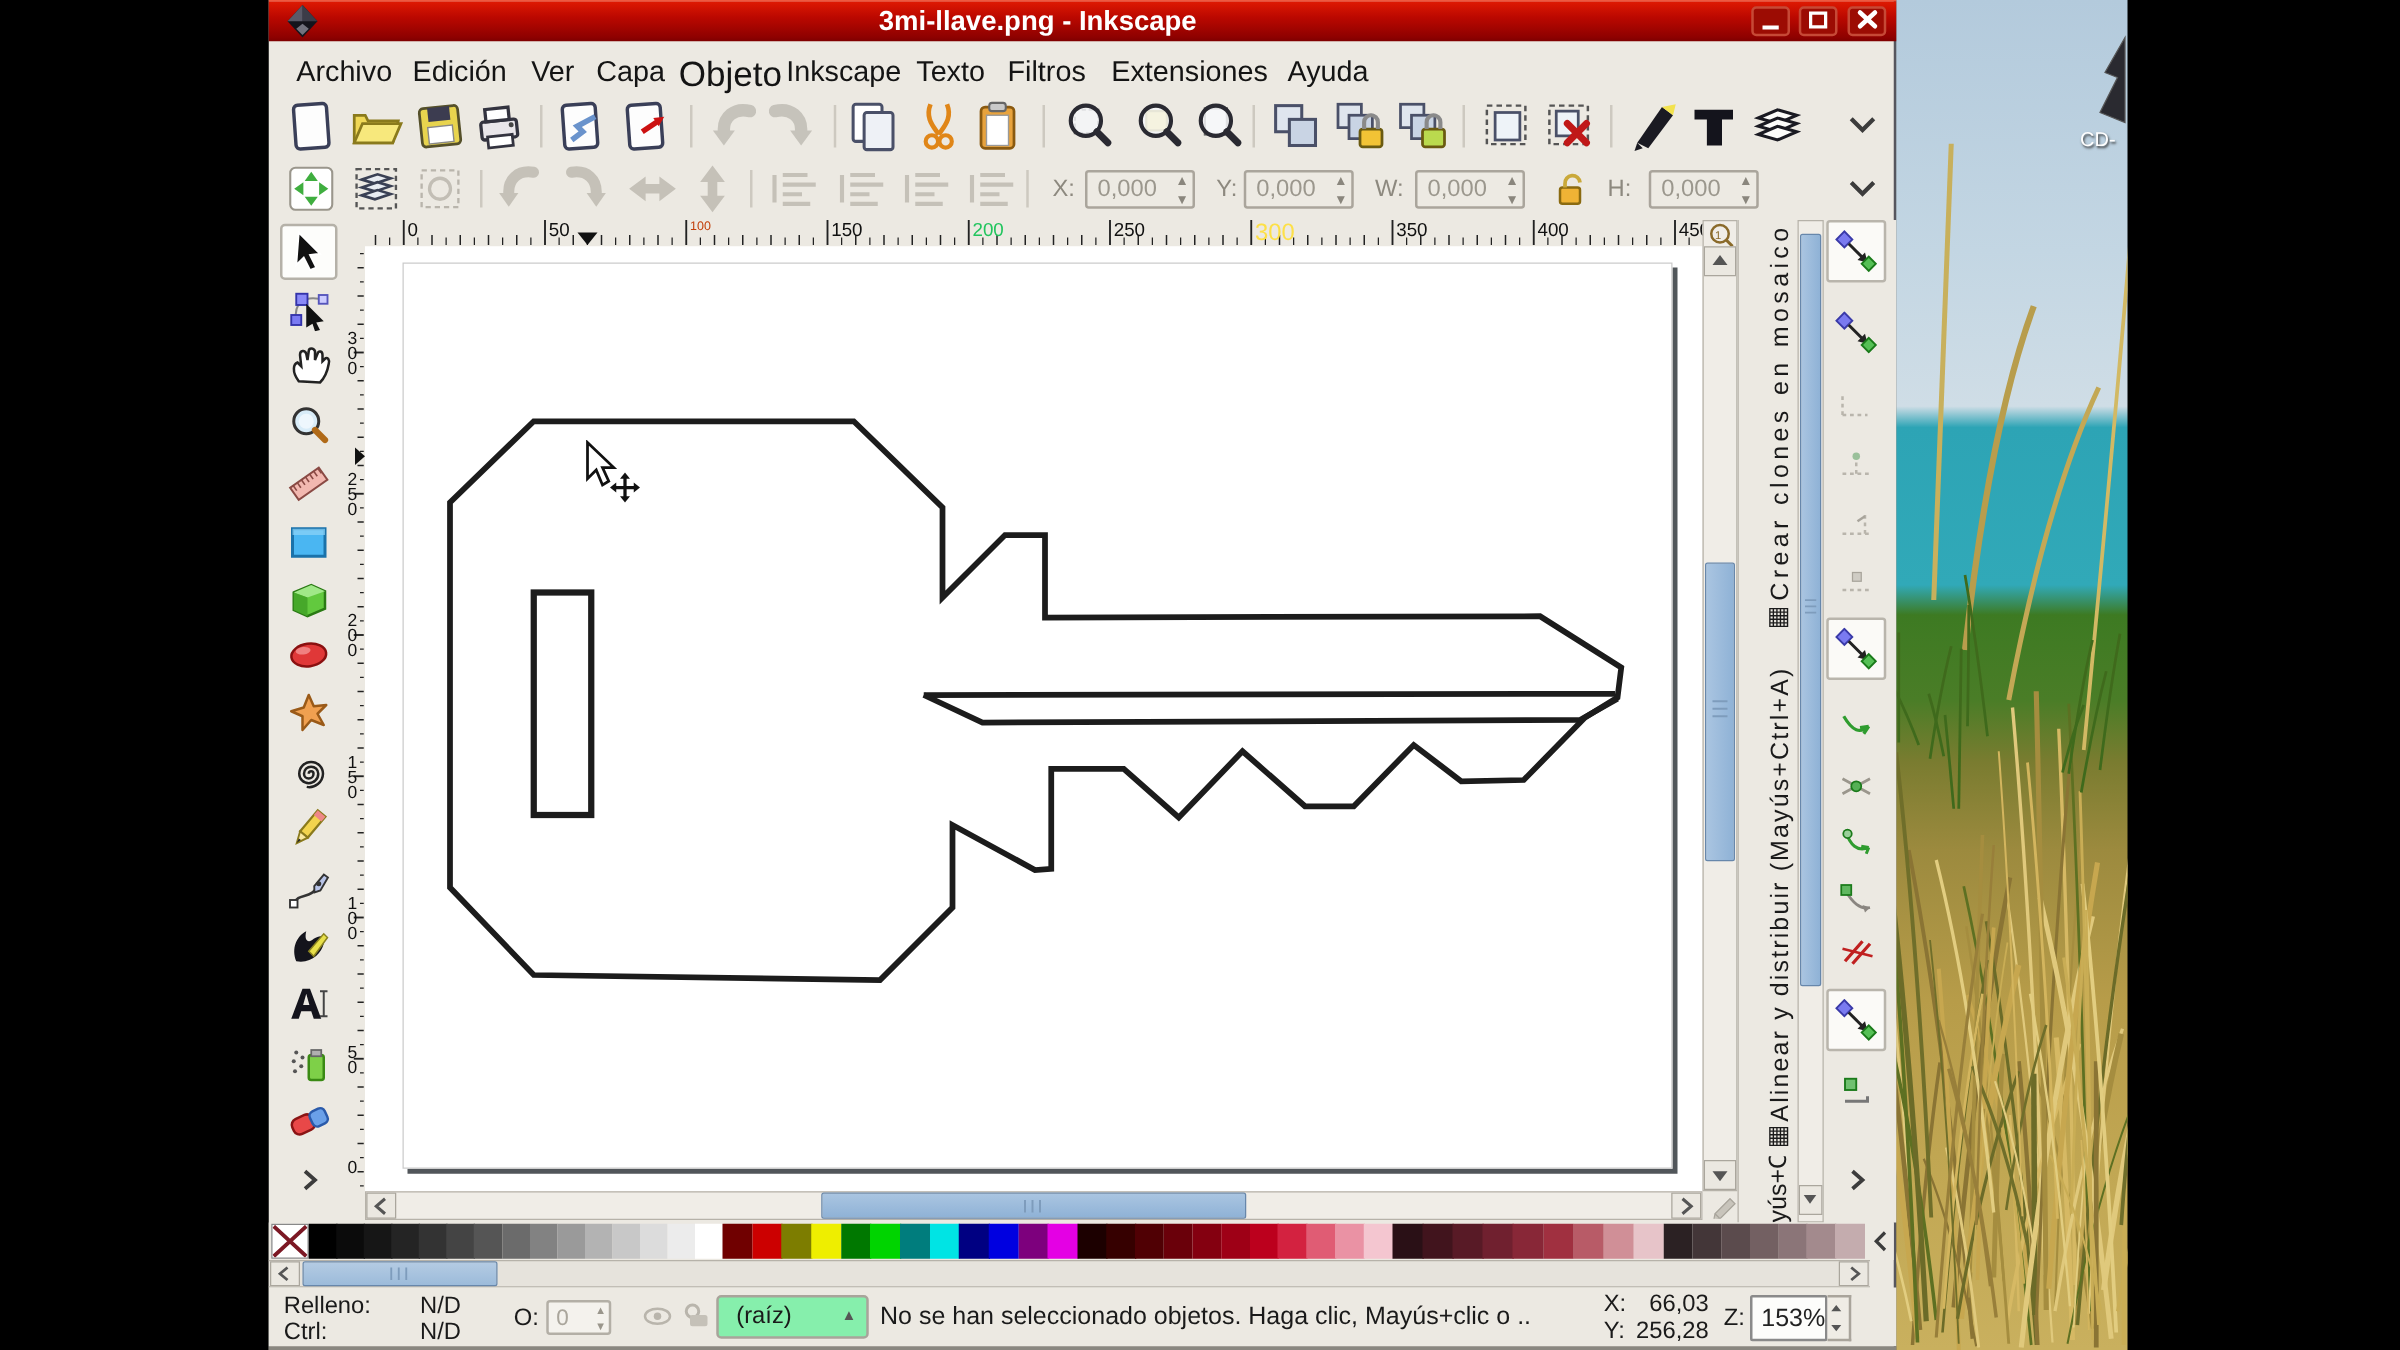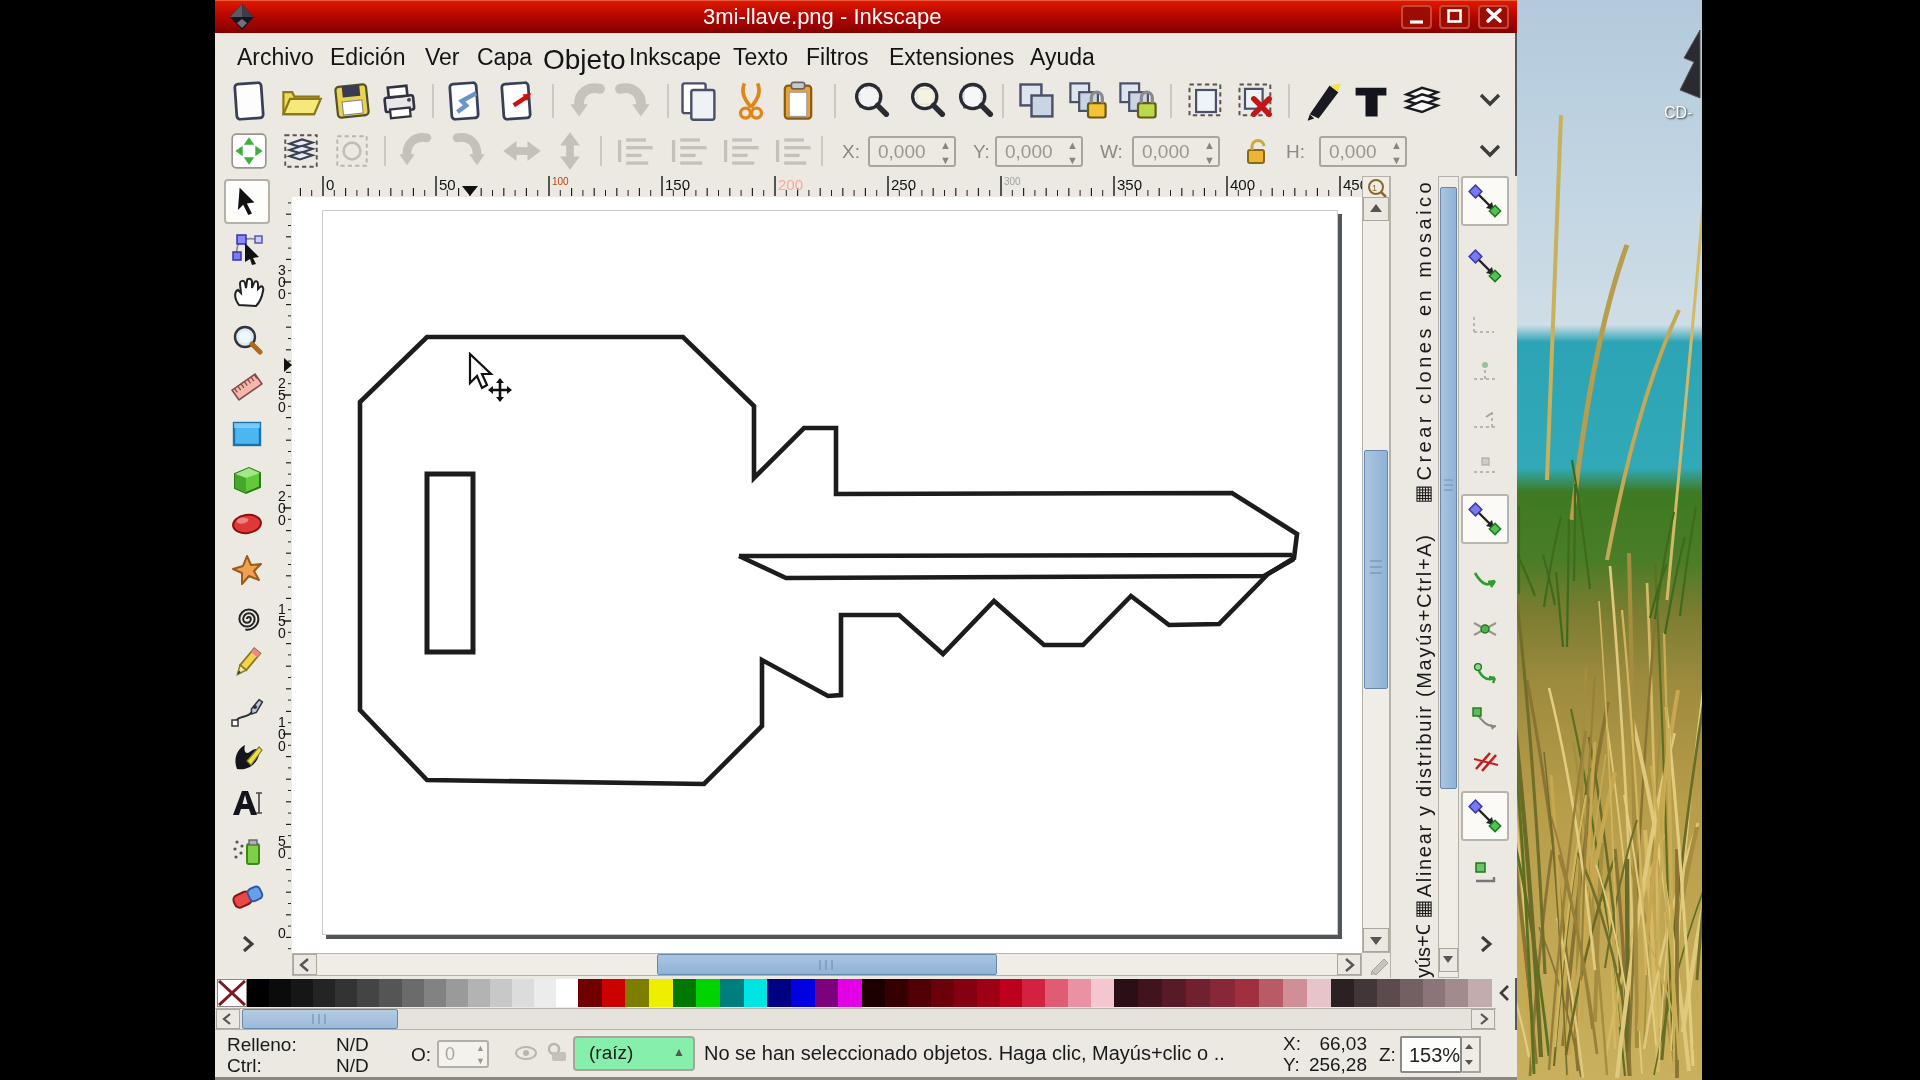--- a/index.html
+++ b/index.html
@@ -105,21 +105,21 @@
     <path d="M28,2 L12,30 L22,34 L8,62 L28,70 Z" fill="#2a2a30" stroke="#555" stroke-width="1"></path>
   </svg>
 <div class="abs" style="left:1664px;top:104px;font-size:16px;color:#fff;text-shadow:1px 1px 2px #333">CD-</div>
 <div class="abs" style="left:215px;top:0;width:1302px;height:33px;background:linear-gradient(#df1a02,#bb0800 40%,#8e0100 90%,#7e0000);border-top:1px solid #ee5a40"></div>
 <svg class="abs" style="left:227px;top:2px" width="30" height="30">
     <path d="M15,2 L27,15 L15,28 L3,15 Z" fill="#14141c"></path>
     <path d="M15,2 L27,15 L15,15 Z" fill="#3c3c48"></path>
     <path d="M15,2 L3,15 L15,15 Z" fill="#5a5a68"></path>
     <path d="M15,17 L10,21 L15,26 L20,21 Z" fill="#72727e"></path>
   </svg>
-<div class="abs" style="left:703px;top:4px;font-size:22px;font-weight:normal;color:#fff">3mi-llave.png - Inkscape</div>
+<div class="abs" style="left:703px;top:4px;font-size:22px;font-weight:bold;color:#fff">3mi-llave.png - Inkscape</div>
 <div class="abs" style="left:1401px;top:5px;width:31px;height:24px;background:#9c0c03;border:2px solid #c64936;border-radius:4px"><svg width="27" height="20">
       <path d="M7,15 L20,15" stroke="#fff" stroke-width="3.2"></path>
     </svg></div>
 <div class="abs" style="left:1439px;top:5px;width:31px;height:24px;background:#9c0c03;border:2px solid #c64936;border-radius:4px"><svg width="27" height="20">
       <rect x="7.5" y="3.5" width="12" height="11" fill="none" stroke="#fff" stroke-width="2.6"></rect>
     </svg></div>
 <div class="abs" style="left:1478px;top:5px;width:31px;height:24px;background:#9c0c03;border:2px solid #c64936;border-radius:4px"><svg width="27" height="20">
       <path d="M8,3 L20,14 M20,3 L8,14" stroke="#fff" stroke-width="3.6" stroke-linecap="round"></path>
     </svg></div>
 <div class="abs" style="left:237px;top:44px;font-size:23px;color:#141414">Archivo</div>
@@ -544,23 +544,23 @@
     <path d="M1306.1,190 L1306.1,196" stroke="#222" stroke-width="1"></path>
     <path d="M1317.4,188 L1317.4,196" stroke="#222" stroke-width="1.2"></path>
     <path d="M1328.7,190 L1328.7,196" stroke="#222" stroke-width="1"></path>
     <path d="M1340.0,176 L1340.0,196" stroke="#222" stroke-width="1.5"></path>
     <path d="M1351.3,190 L1351.3,196" stroke="#222" stroke-width="1"></path>
   </svg>
 <div class="abs" style="left:326px;top:176px;font-size:15px;color:#111">0</div>
 <div class="abs" style="left:439px;top:176px;font-size:15px;color:#111">50</div>
 <div class="abs" style="left:552px;top:176px;font-size:10px;color:#c2410c">100</div>
 <div class="abs" style="left:665px;top:176px;font-size:15px;color:#111">150</div>
-<div class="abs" style="left:778px;top:176px;font-size:15px;color:#fca5a5">200</div>
+<div class="abs" style="left:778px;top:176px;font-size:15px;color:#22c55e">200</div>
 <div class="abs" style="left:891px;top:176px;font-size:15px;color:#111">250</div>
-<div class="abs" style="left:1004px;top:176px;font-size:10px;color:#a3a3a3">300</div>
+<div class="abs" style="left:1004px;top:176px;font-size:19px;color:#fde047">300</div>
 <div class="abs" style="left:1117px;top:176px;font-size:15px;color:#111">350</div>
 <div class="abs" style="left:1230px;top:176px;font-size:15px;color:#111">400</div>
 <div class="abs" style="left:1343px;top:176px;font-size:15px;color:#111">450</div>
 <svg class="abs" style="left:461px;top:185px" width="18" height="12">
     <path d="M1,1 L17,1 L9,11 Z" fill="#111"></path>
   </svg>
 <div class="abs" style="left:274px;top:197px;width:18px;height:756px;background:#ece9e2"></div>
 <svg class="abs" style="left:0;top:0" width="300" height="960" pointer-events="none">
     <path d="M288,202.9 L291,202.9" stroke="#222" stroke-width="1"></path>
     <path d="M286,214.2 L291,214.2" stroke="#222" stroke-width="1.2"></path>

